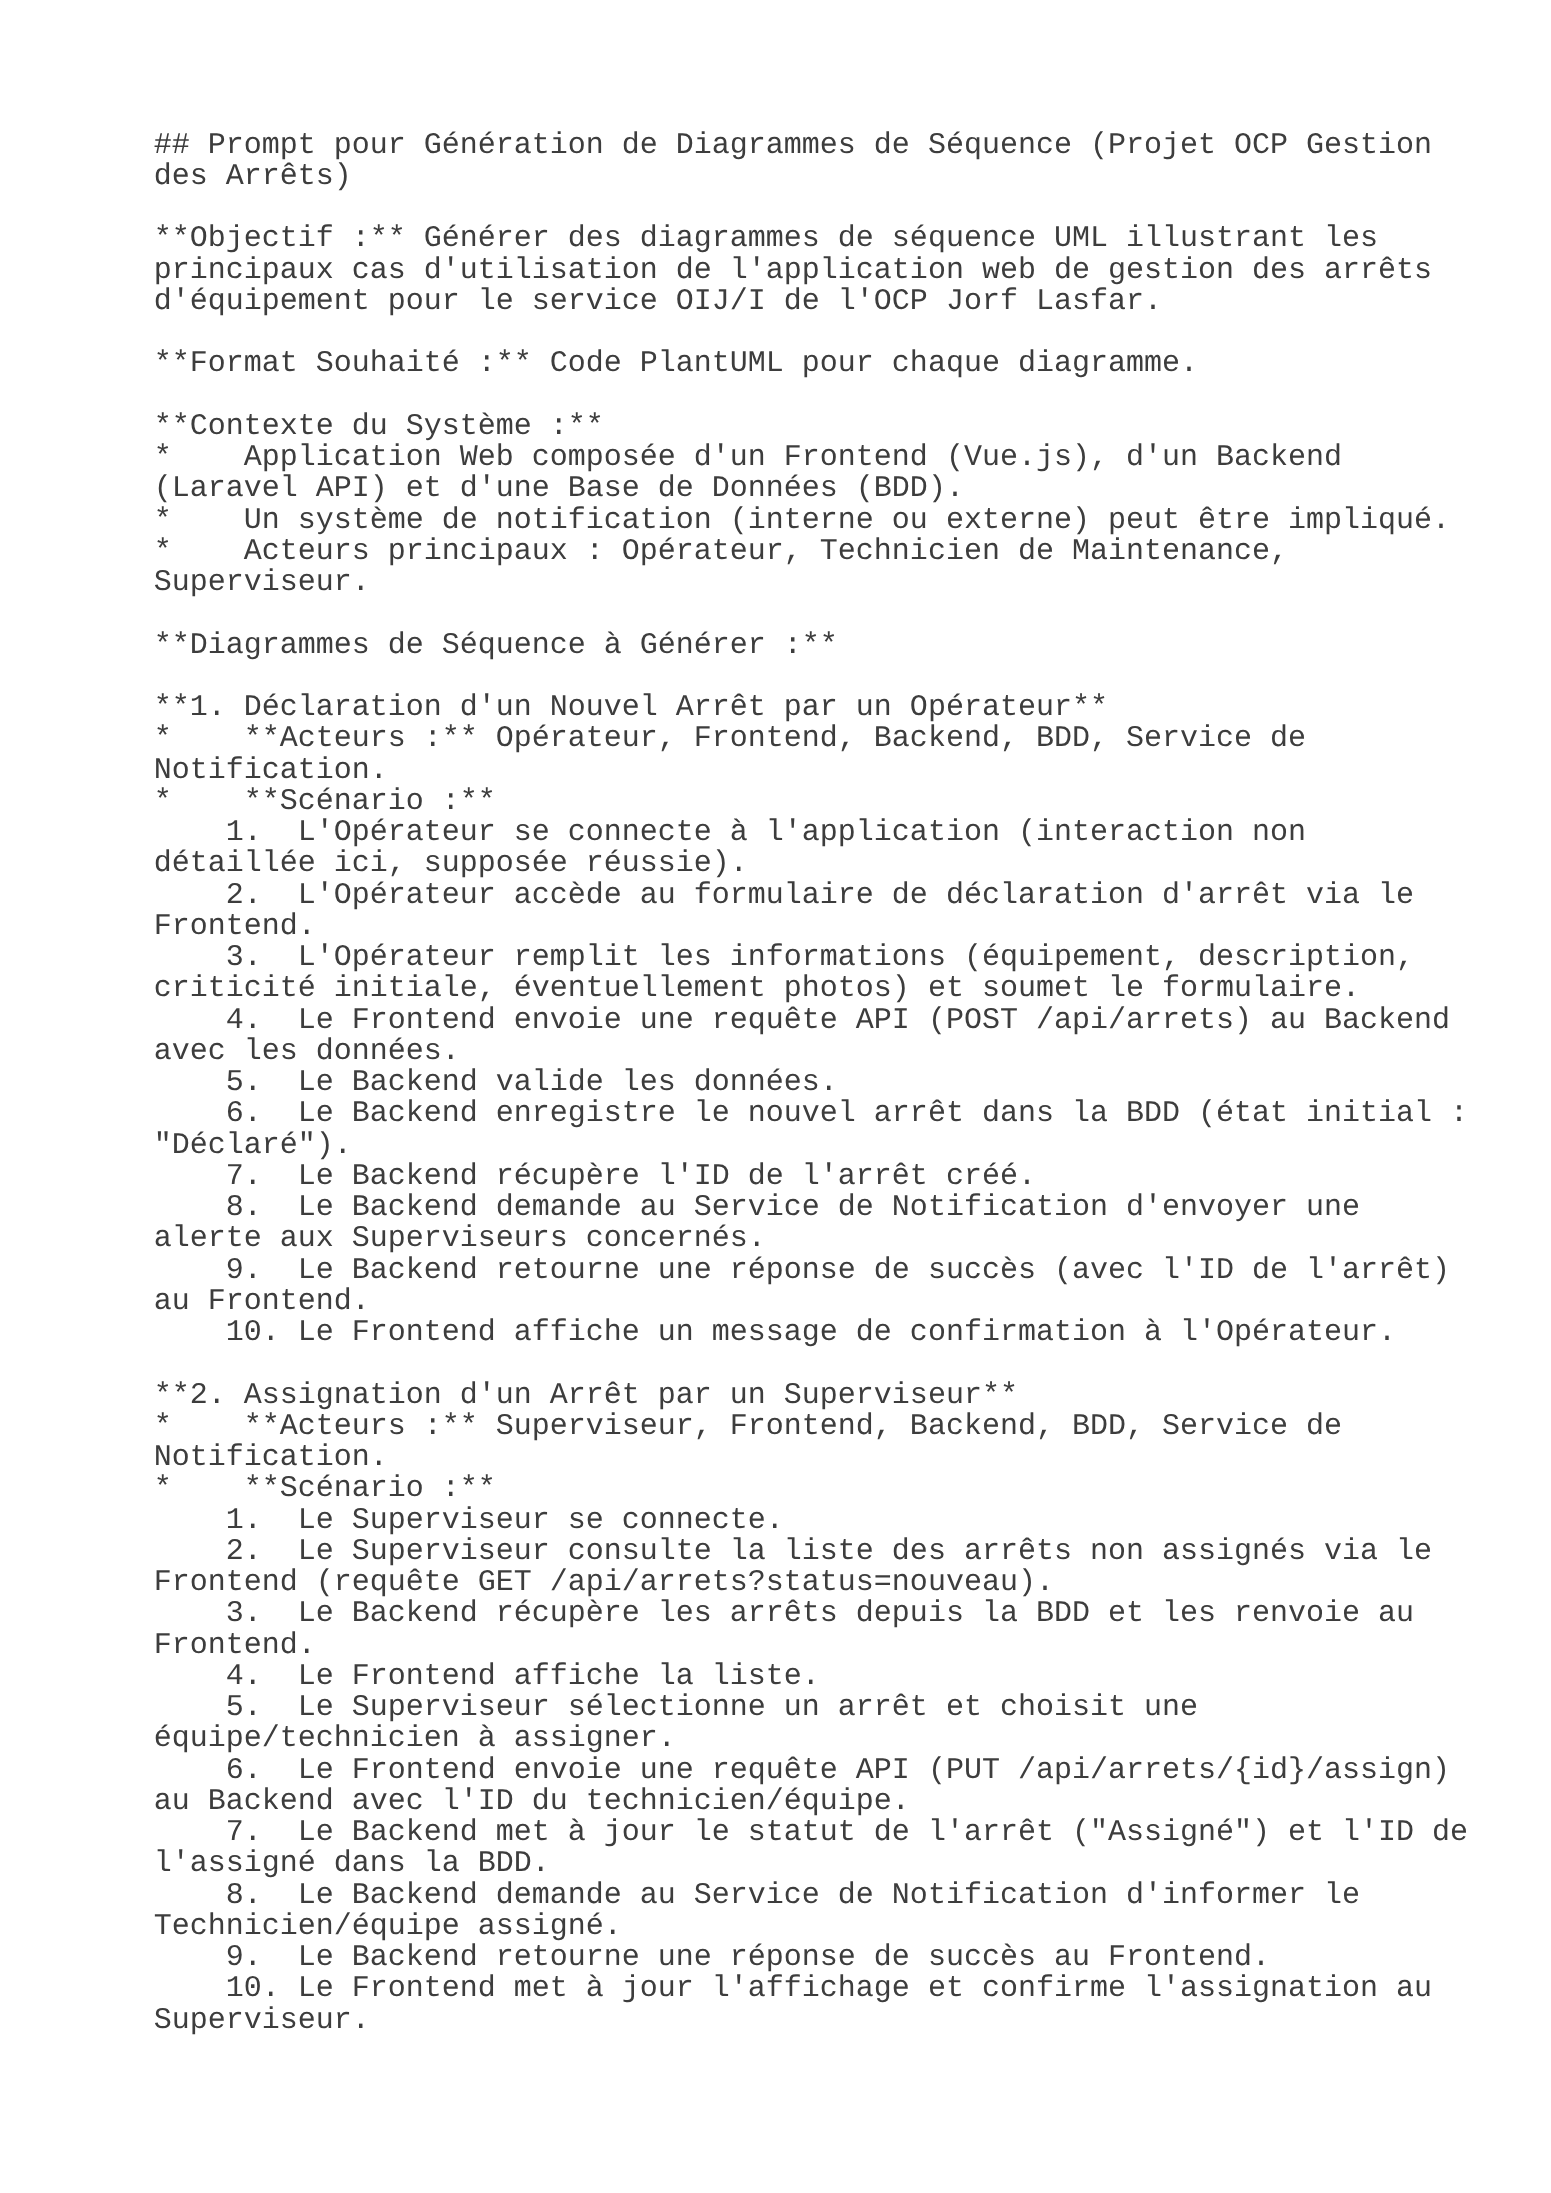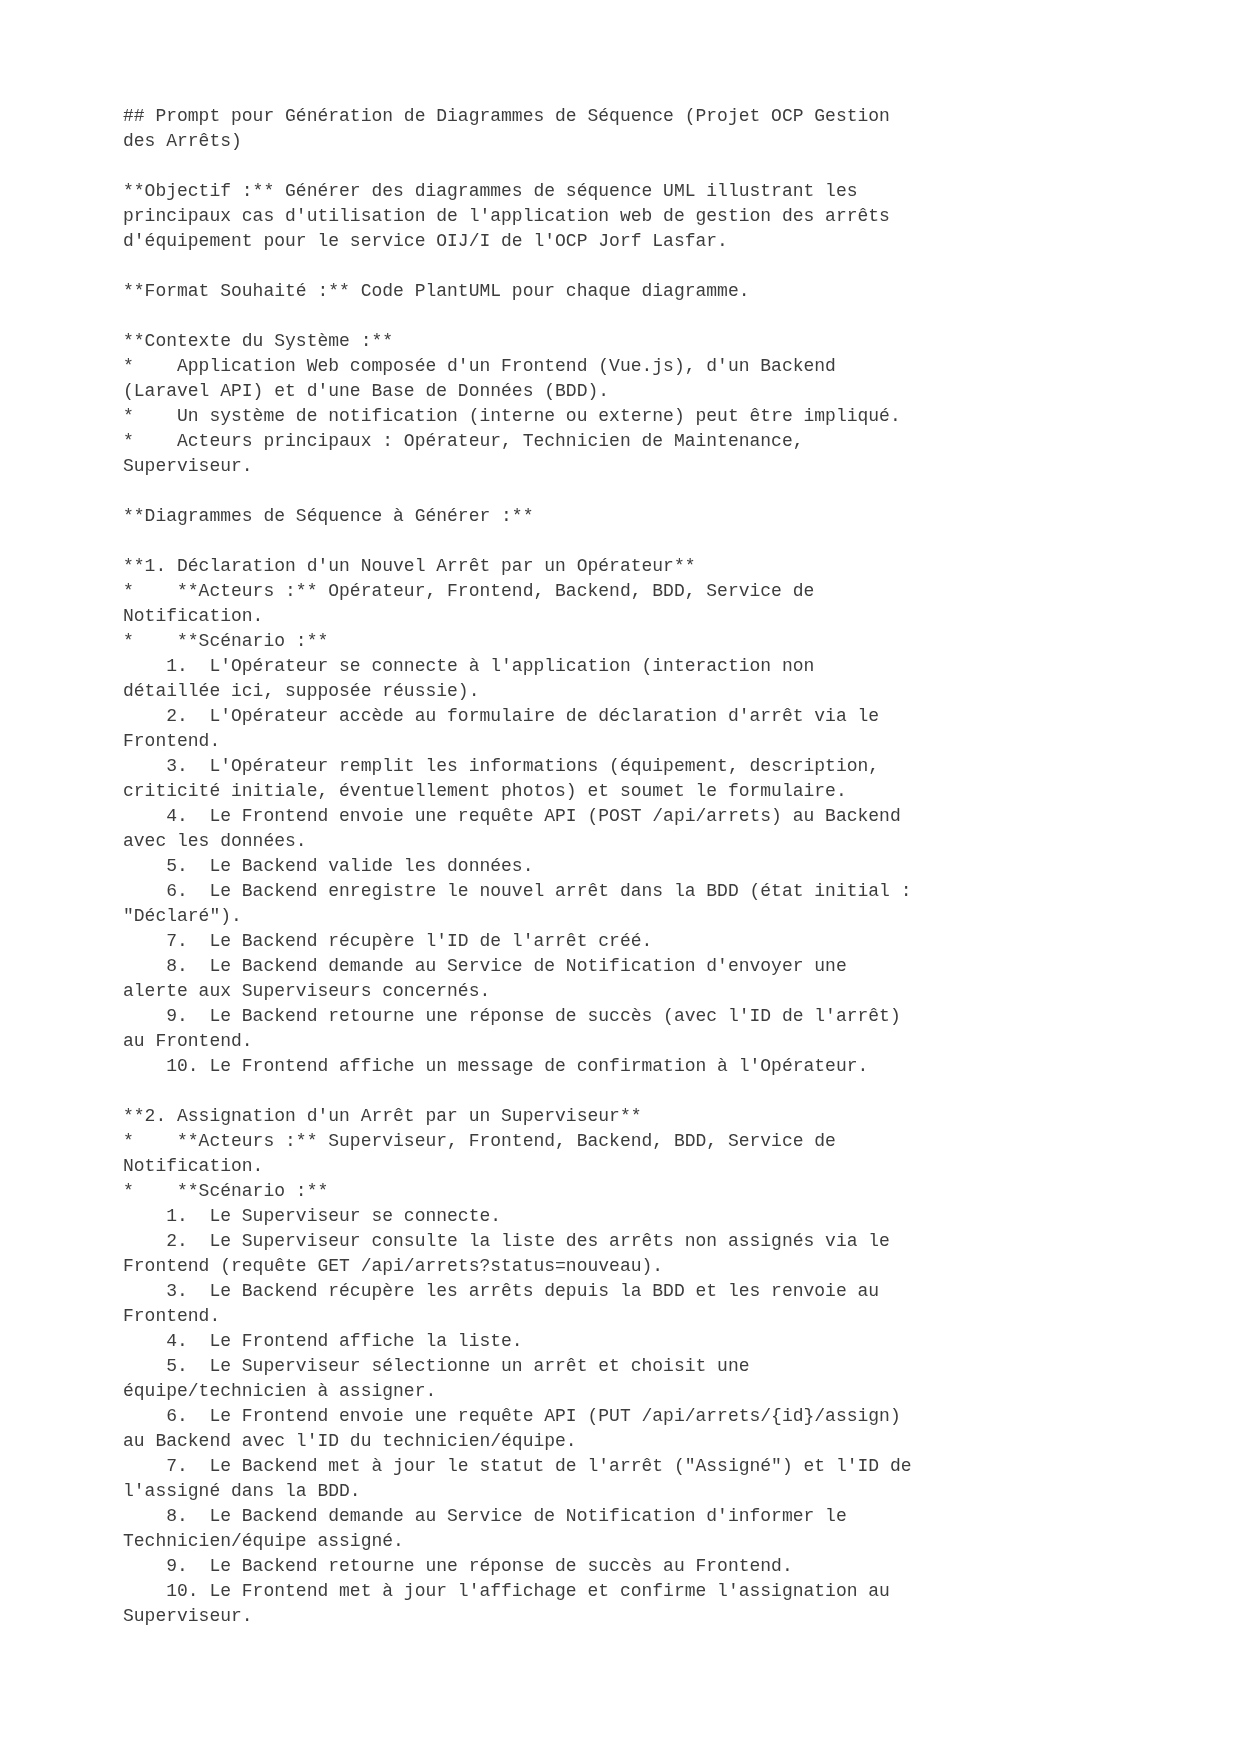--- a/index.html
+++ b/index.html
@@ -18,21 +18,21 @@
     inset: 0;
     background: #ffffff;
   }
   .doc-text {
     position: absolute;
     left: 123px;
     top: 104px;
     margin: 0;
     padding: 0;
     font-family: "Liberation Mono", "DejaVu Sans Mono", monospace;
-    font-size: 18px;
+    font-size: 24px;
     line-height: 25px;
     font-weight: 400;
     color: #3d3d3d;
     white-space: pre;
     letter-spacing: 0;
   }
 </style>
 </head>
 <body>
 

